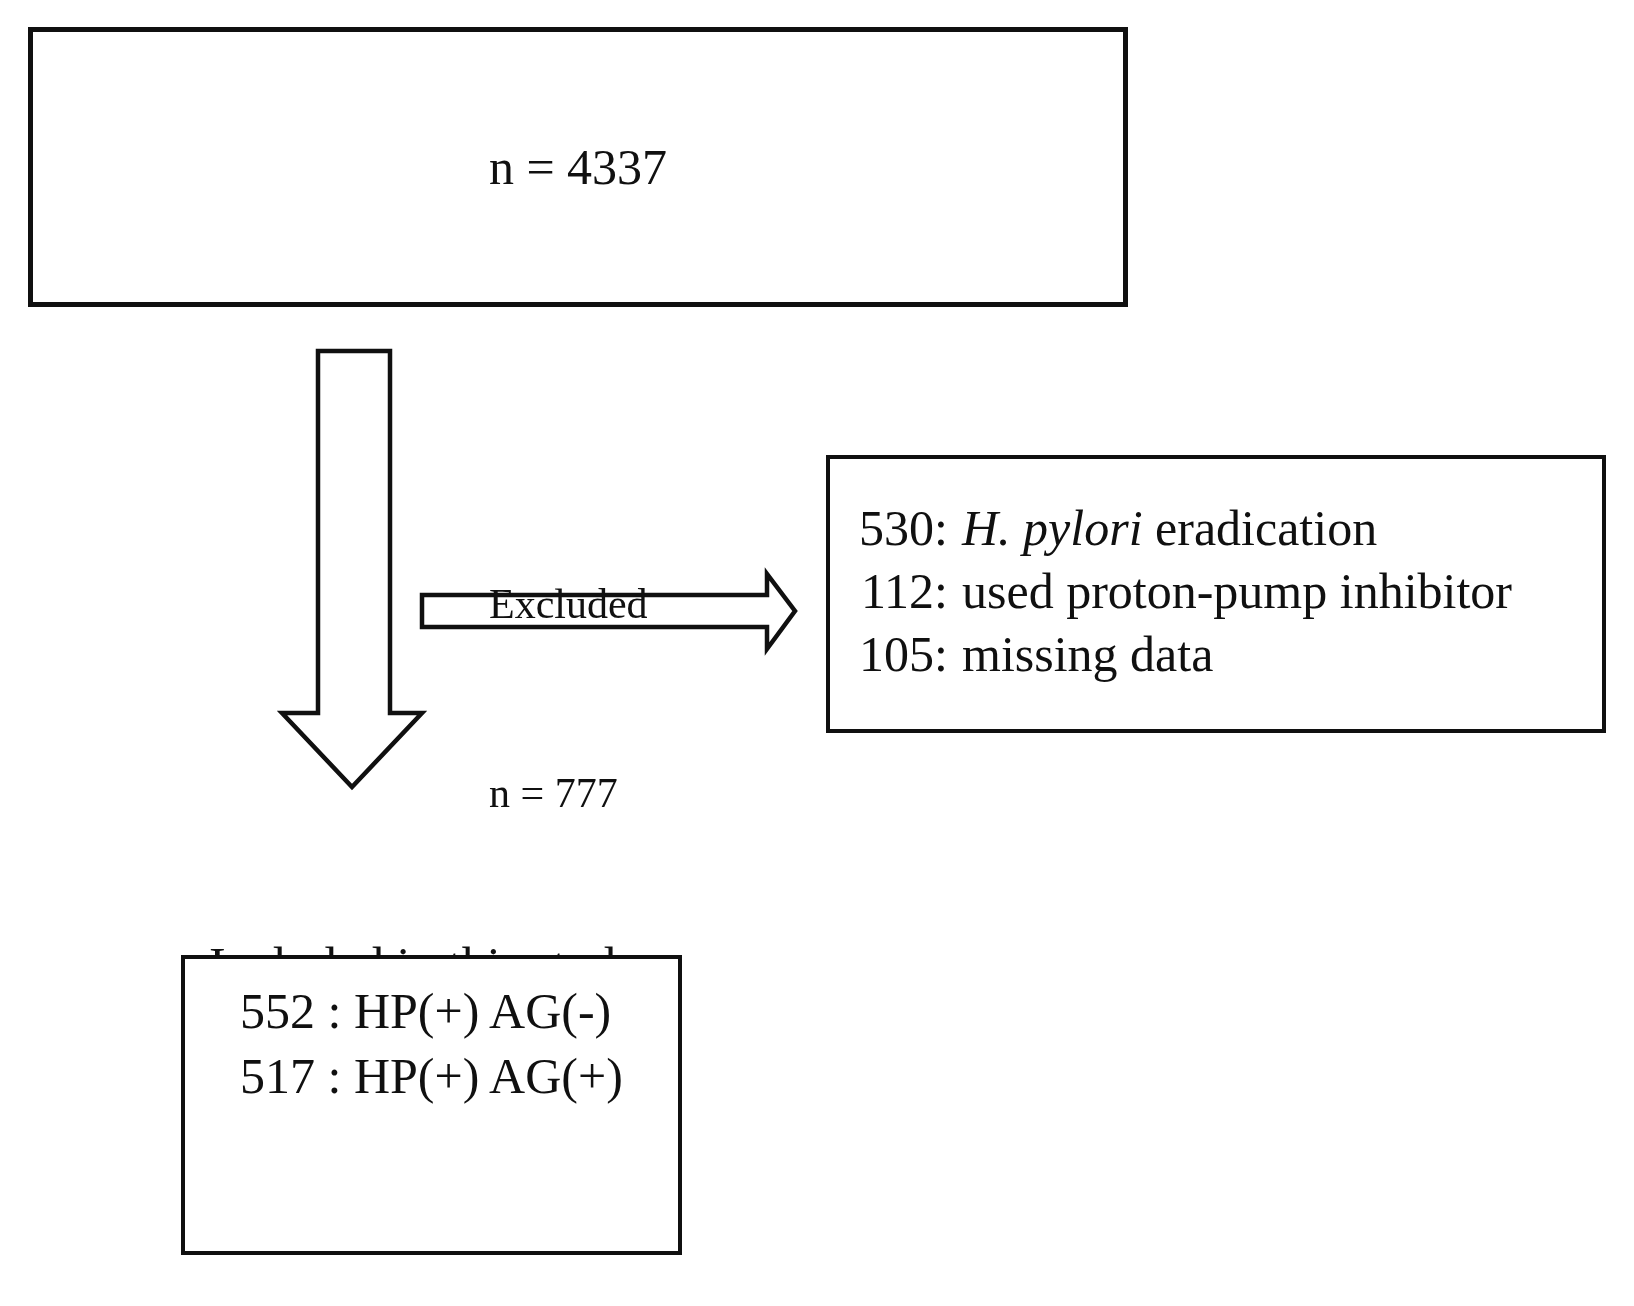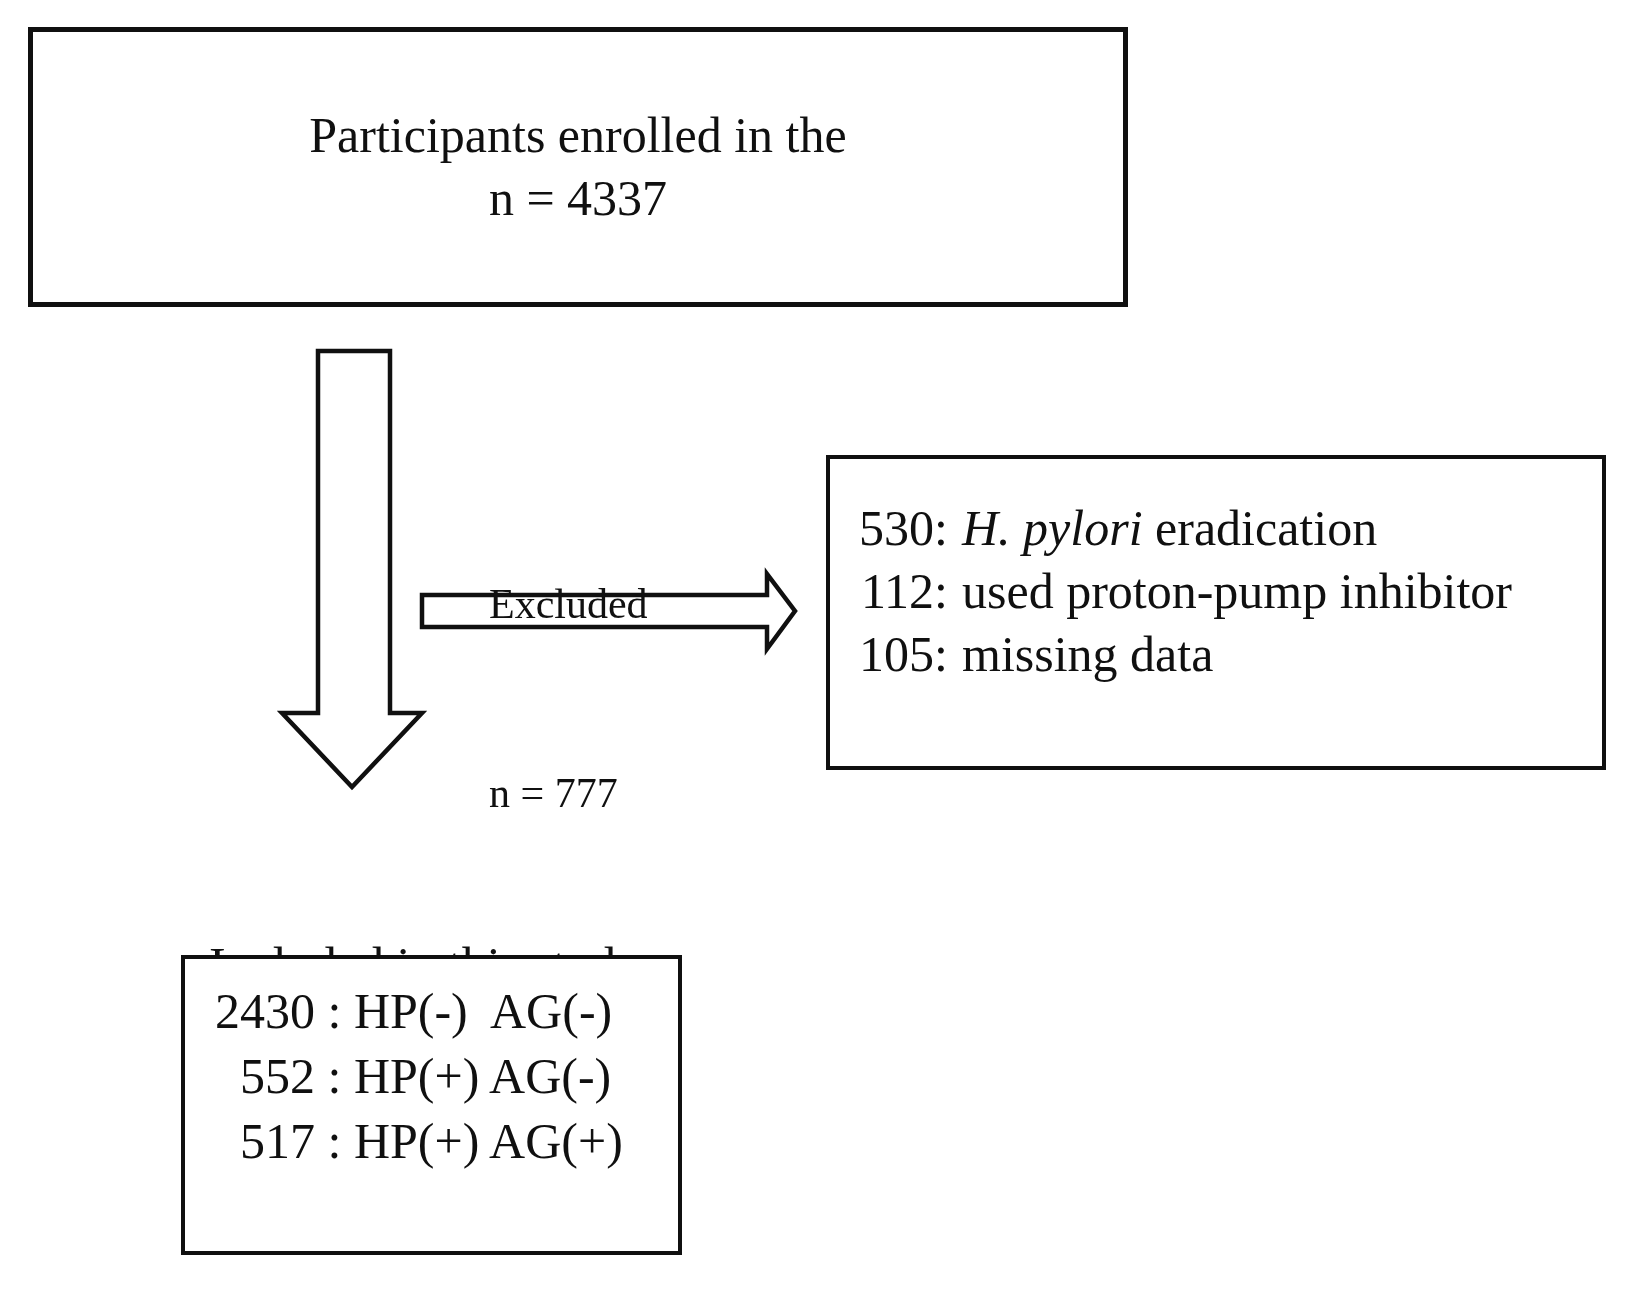--- a/index.html
+++ b/index.html
@@ -54,21 +54,21 @@
     top: 447px;
     font-size: 42px;
     line-height: 63px;
     text-align: left;
     white-space: pre;
   }
   .right-box {
     left: 826px;
     top: 455px;
     width: 780px;
-    height: 315px;
+    height: 278px;
     padding: 38px 0 4px 10px;
     font-size: 50px;
     line-height: 63px;
   }
   .right-box .num {
     display: inline-block;
     width: 108px;
     text-align: right;
     margin-right: 14px;
   }
@@ -108,39 +108,37 @@
 <body>
 
 <div class="canvas">
 
   <svg class="arrows" viewBox="0 0 1634 1306" xmlns="http://www.w3.org/2000/svg">
     <polygon points="318,351 390,351 390,713 422,713 352,787 282,713 318,713"></polygon>
     <polygon points="422,595 767,595 767,574 795,611 767,649 767,627 422,627"></polygon>
   </svg>
 
   <div class="box top-box">
-    <div>Participants enrolled in the</div>
     <div>n = 4337</div>
   </div>
 
   <div class="excluded-label">
     <div>Excluded</div>
     <div>n = 777</div>
   </div>
 
   <div class="box right-box">
     <div class="row"><span class="num">530:</span><em class="it">H. pylori</em><span> eradication</span></div>
     <div class="row"><span class="num">112:</span><em class="it"></em><span>used proton-pump inhibitor</span></div>
     <div class="row"><span class="num">105:</span><em class="it"></em><span>missing data</span></div>
   </div>
 
   <div class="included-label">
     <div>Included in this study</div>
     <div>n = 3560</div>
   </div>
 
   <div class="box bottom-box">
-    <div class="row"><span class="num">2430</span><span> : </span><span>HP(-)  AG(-)</span></div>
     <div class="row"><span class="num">552</span><span> : </span><span>HP(+) AG(-)</span></div>
     <div class="row"><span class="num">517</span><span> : </span><span>HP(+) AG(+)</span></div>
   </div>
 
 </div>
 
 </body></html>

